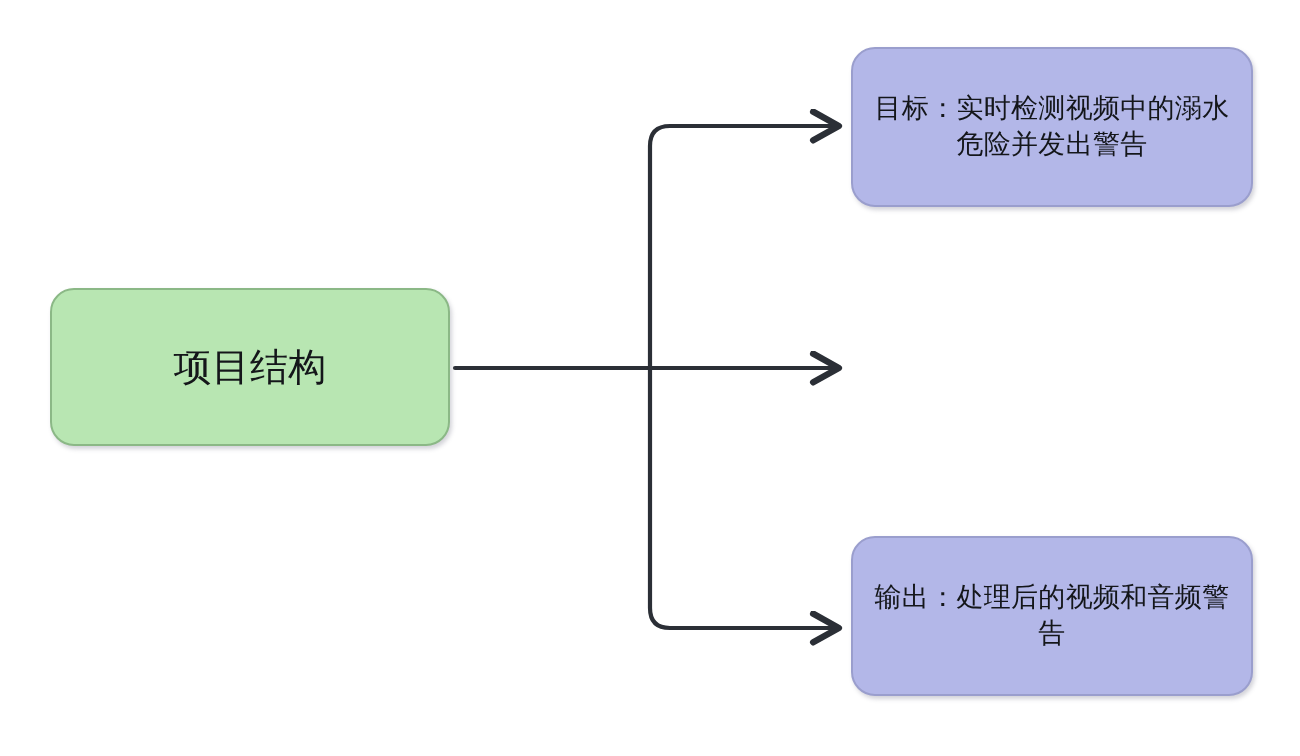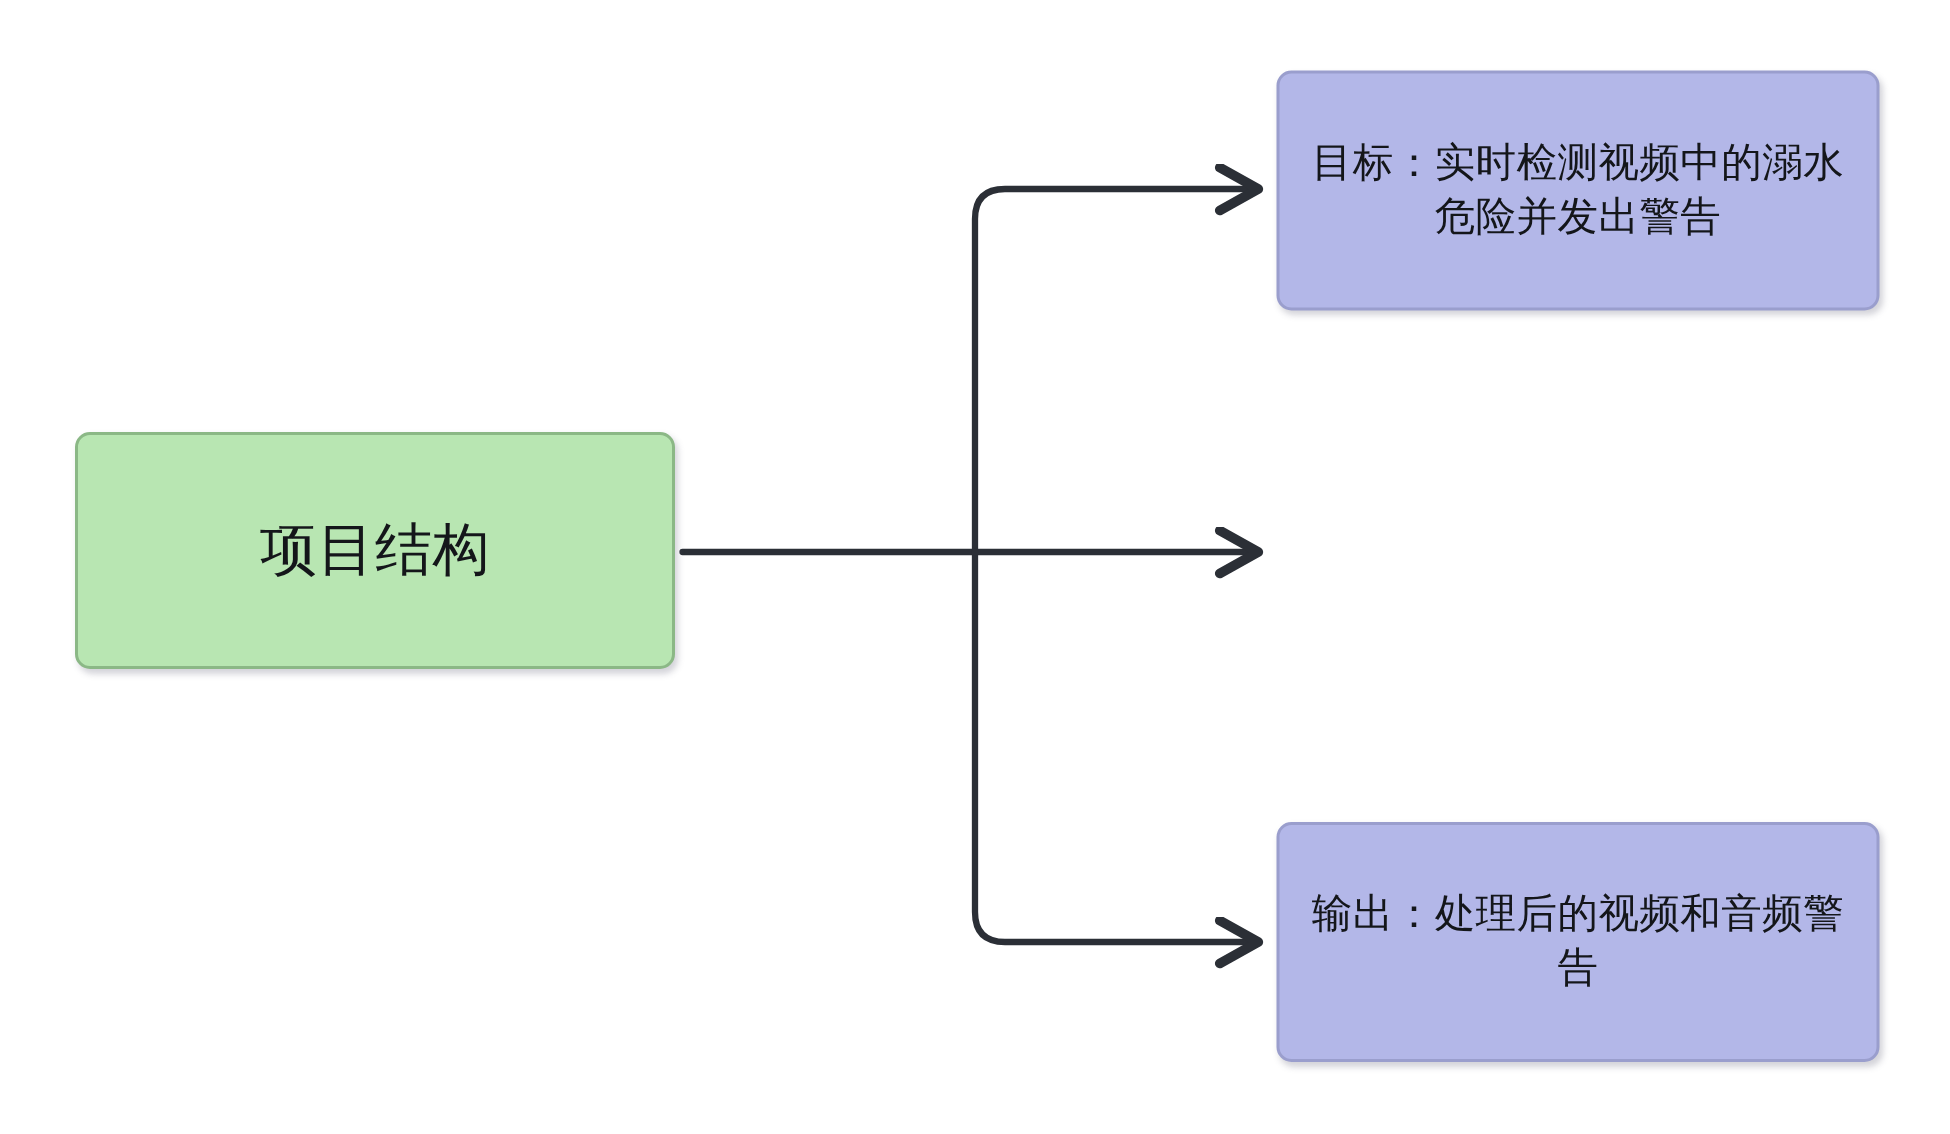--- a/index.html
+++ b/index.html
@@ -25,21 +25,21 @@
     height: 756px;
     pointer-events: none;
   }
   .node {
     position: absolute;
     box-sizing: border-box;
     display: flex;
     align-items: center;
     justify-content: center;
     text-align: center;
-    border-radius: 10px;
+    border-radius: 24px;
     border-style: solid;
     border-width: 2px;
     box-shadow: 2px 3px 4px rgba(110, 110, 130, 0.30);
     color: #14161a;
     line-height: 1.32;
     letter-spacing: 0.3px;
   }
   .node-root {
     left: 50px;
     top: 288px;
@@ -57,21 +57,21 @@
     border-color: #9a9ecd;
     font-size: 27px;
   }
   .node-leaf .node-text {
     display: block;
     padding: 0 16px;
     max-width: 372px;
   }
   .node-leaf-0 { top: 47px; }
   .node-leaf-1 { top: 288px; }
-  .node-leaf-2 { top: 548px; }
+  .node-leaf-2 { top: 536px; }
   .node-root .node-text { display: block; }
 </style>
 </head>
 <body>
 
 <div id="canvas">
 
   <svg id="edges" viewBox="0 0 1300 756" width="1300" height="756" xmlns="http://www.w3.org/2000/svg">
     <defs>
       <marker id="arrowhead" markerWidth="10" markerHeight="10" refX="7.2" refY="4" orient="auto" markerUnits="strokeWidth">

